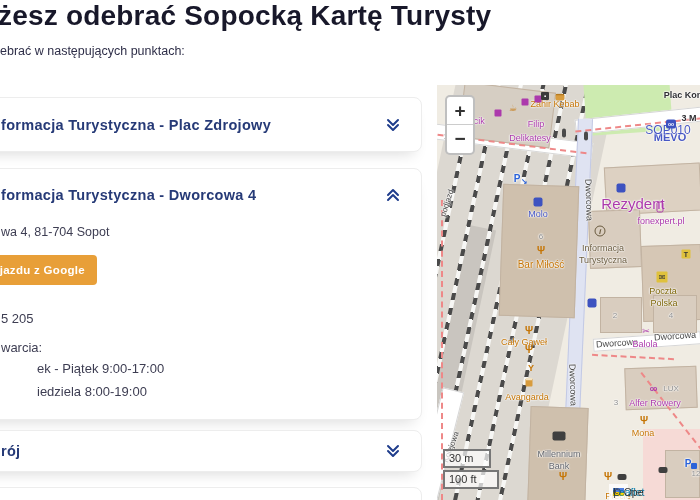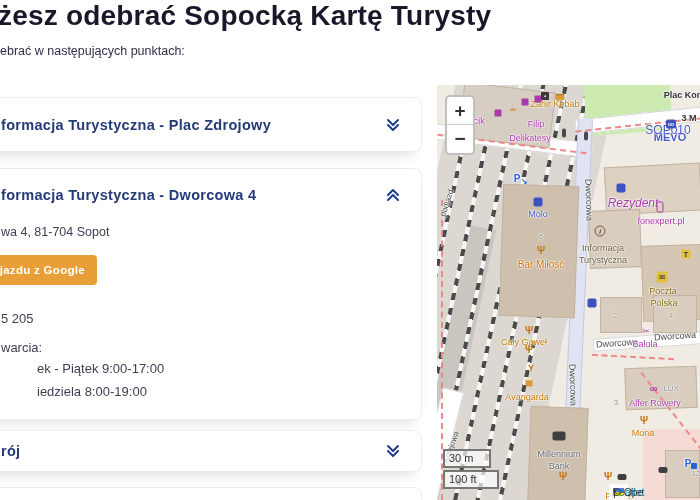--- a/index.html
+++ b/index.html
@@ -240,21 +240,21 @@
     <div id="map-labels">
         <span class="poi c-street" style="left: 152px; top: 115px; font-size: 9px; transform: translate(-50%, -50%) rotate(88deg);">Dworcowa</span>
         <span class="poi c-street" style="left: 136px; top: 300px; font-size: 9px; transform: translate(-50%, -50%) rotate(88deg);">Dworcowa</span>
         <span class="poi c-street" style="left: 180px; top: 258px; font-size: 9px; transform: translate(-50%, -50%) rotate(-4deg);">Dworcowa</span>
         <span class="poi c-street" style="left: 238px; top: 251px; font-size: 9px; transform: translate(-50%, -50%) rotate(-4deg);">Dworcowa</span>
         <span class="poi c-street" style="left: 10px; top: 118px; font-size: 8px; transform: translate(-50%, -50%) rotate(-72deg);">podjazd</span>
         <span class="poi c-street" style="left: 14px; top: 362px; font-size: 8px; transform: translate(-50%, -50%) rotate(-70deg);">Kolejowa</span>
         <span class="poi c-shop" style="left: 93px; top: 29px; font-size: 9px; margin-top: 24px;">Delikatesy</span>
         <span class="poi c-shop" style="left: 99px; top: 39px; font-size: 9px;">Filip</span>
         <span class="poi c-shop" style="left: 31px; top: 36px; font-size: 9px;">Bukiecik</span>
-        <span class="poi c-shop" style="left: 196px; top: 118px; font-size: 12px; font-style: italic;">Rezydent</span>
+        <span class="poi c-shop" style="left: 196px; top: 118px; font-size: 15px;">Rezydent</span>
         <span class="poi c-shop" style="left: 224px; top: 136px; font-size: 9px;">fonexpert.pl</span>
         <span class="poi c-shop" style="left: 208px; top: 259px; font-size: 9px;">Balola</span>
         <span class="poi c-shop" style="left: 218px; top: 318px; font-size: 9px;">Alfer Rowery</span>
         <span class="poi c-food" style="left: 118px; top: 19px; font-size: 9px;">Zahir Kebab</span>
         <span class="poi c-food" style="left: 104px; top: 179px; font-size: 10px;">Bar Miłość</span>
         <span class="poi c-food" style="left: 87px; top: 257px; font-size: 9px;">Cały Gaweł</span>
         <span class="poi c-food" style="left: 90px; top: 312px; font-size: 9px;">Avangarda</span>
         <span class="poi c-food" style="left: 206px; top: 348px; font-size: 9px;">Mona</span>
         <span class="poi c-food" style="left: 181px; top: 411px; font-size: 9px;">Precle</span>
         <span class="poi c-transit" style="left: 101px; top: 129px; font-size: 9px;">Molo</span>

